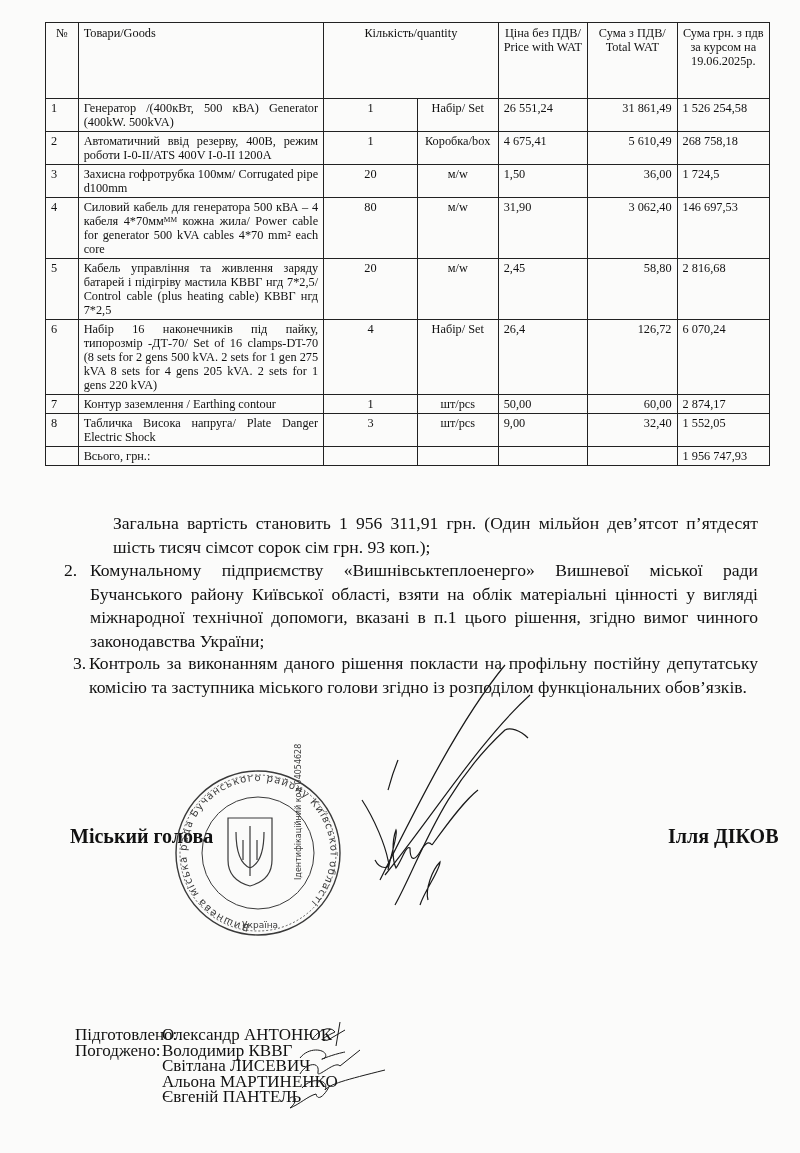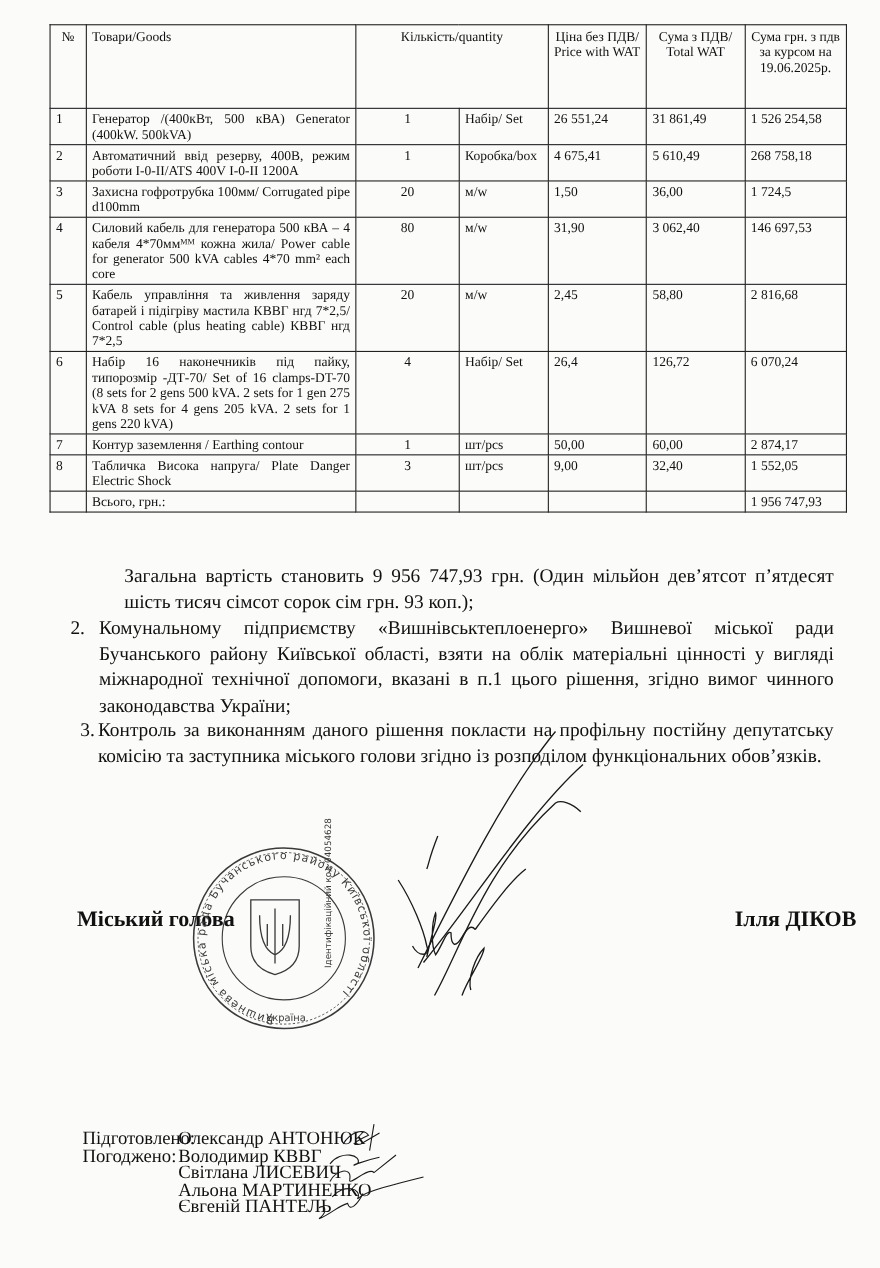--- a/index.html
+++ b/index.html
@@ -12,23 +12,23 @@
     position: absolute; left: 45px; top: 22px; width: 725px;
     border-collapse: collapse; font-size: 12.3px; line-height: 14px;
   }
   table.goods td, table.goods th {
     border: 1.5px solid #222; vertical-align: top; padding: 2px 5px; font-weight: normal;
   }
   table.goods th { text-align: center; padding-top: 3px; }
   .c-num { width: 22px; }
   .c-goods { width: 240px; text-align: justify; text-align-last: left; }
   .c-qty { width: 85px; text-align: center; }
-  .c-unit { width: 70px; }
+  .c-unit { width: 70px; text-align: center; }
   .c-price { width: 80px; }
-  .c-total { width: 80px; }
+  .c-total { width: 80px; text-align: right; }
   .c-uah { width: 82px; }
   tr.hdr th { height: 70px; }
 
   .para { position: absolute; font-size: 17.6px; line-height: 23.5px; text-align: justify; }
   .p1 { left: 113px; top: 512px; width: 645px; text-indent: 0; }
   .p2 { left: 90px; top: 559px; width: 668px; }
   .p2 .num, .p3 .num { position: absolute; left: -26px; }
   .p3 { left: 73px; top: 652px; width: 685px; }
   .p3 .body { display: block; padding-left: 16px; }
 
@@ -137,21 +137,21 @@
     <td class="c-goods">Всього, грн.:</td>
     <td class="c-qty"></td>
     <td class="c-unit"></td>
     <td class="c-price"></td>
     <td class="c-total"></td>
     <td class="c-uah">1 956 747,93</td>
   </tr>
 </tbody>
   </table>
 
-<div class="para p1">Загальна вартість становить 9 956 747,93 грн. (Один мільйон дев’ятсот п’ятдесят шість тисяч сімсот сорок сім грн. 93 коп.);</div>
+<div class="para p1">Загальна вартість становить 1 956 311,91 грн. (Один мільйон дев’ятсот п’ятдесят шість тисяч сімсот сорок сім грн. 93 коп.);</div>
 
 <div class="para p2">
   <span class="num">2.</span>
   <span>Комунальному підприємству «Вишнівськтеплоенерго» Вишневої міської ради Бучанського району Київської області, взяти на облік матеріальні цінності у вигляді міжнародної технічної допомоги, вказані в п.1 цього рішення, згідно вимог чинного законодавства України;</span>
 </div>
 
 <div class="para p3">
   <span style="position:absolute;left:0;">3.</span>
   <span class="body">Контроль за виконанням даного рішення покласти на профільну постійну депутатську комісію та заступника міського голови згідно із розподілом функціональних обов’язків.</span>
 </div>

